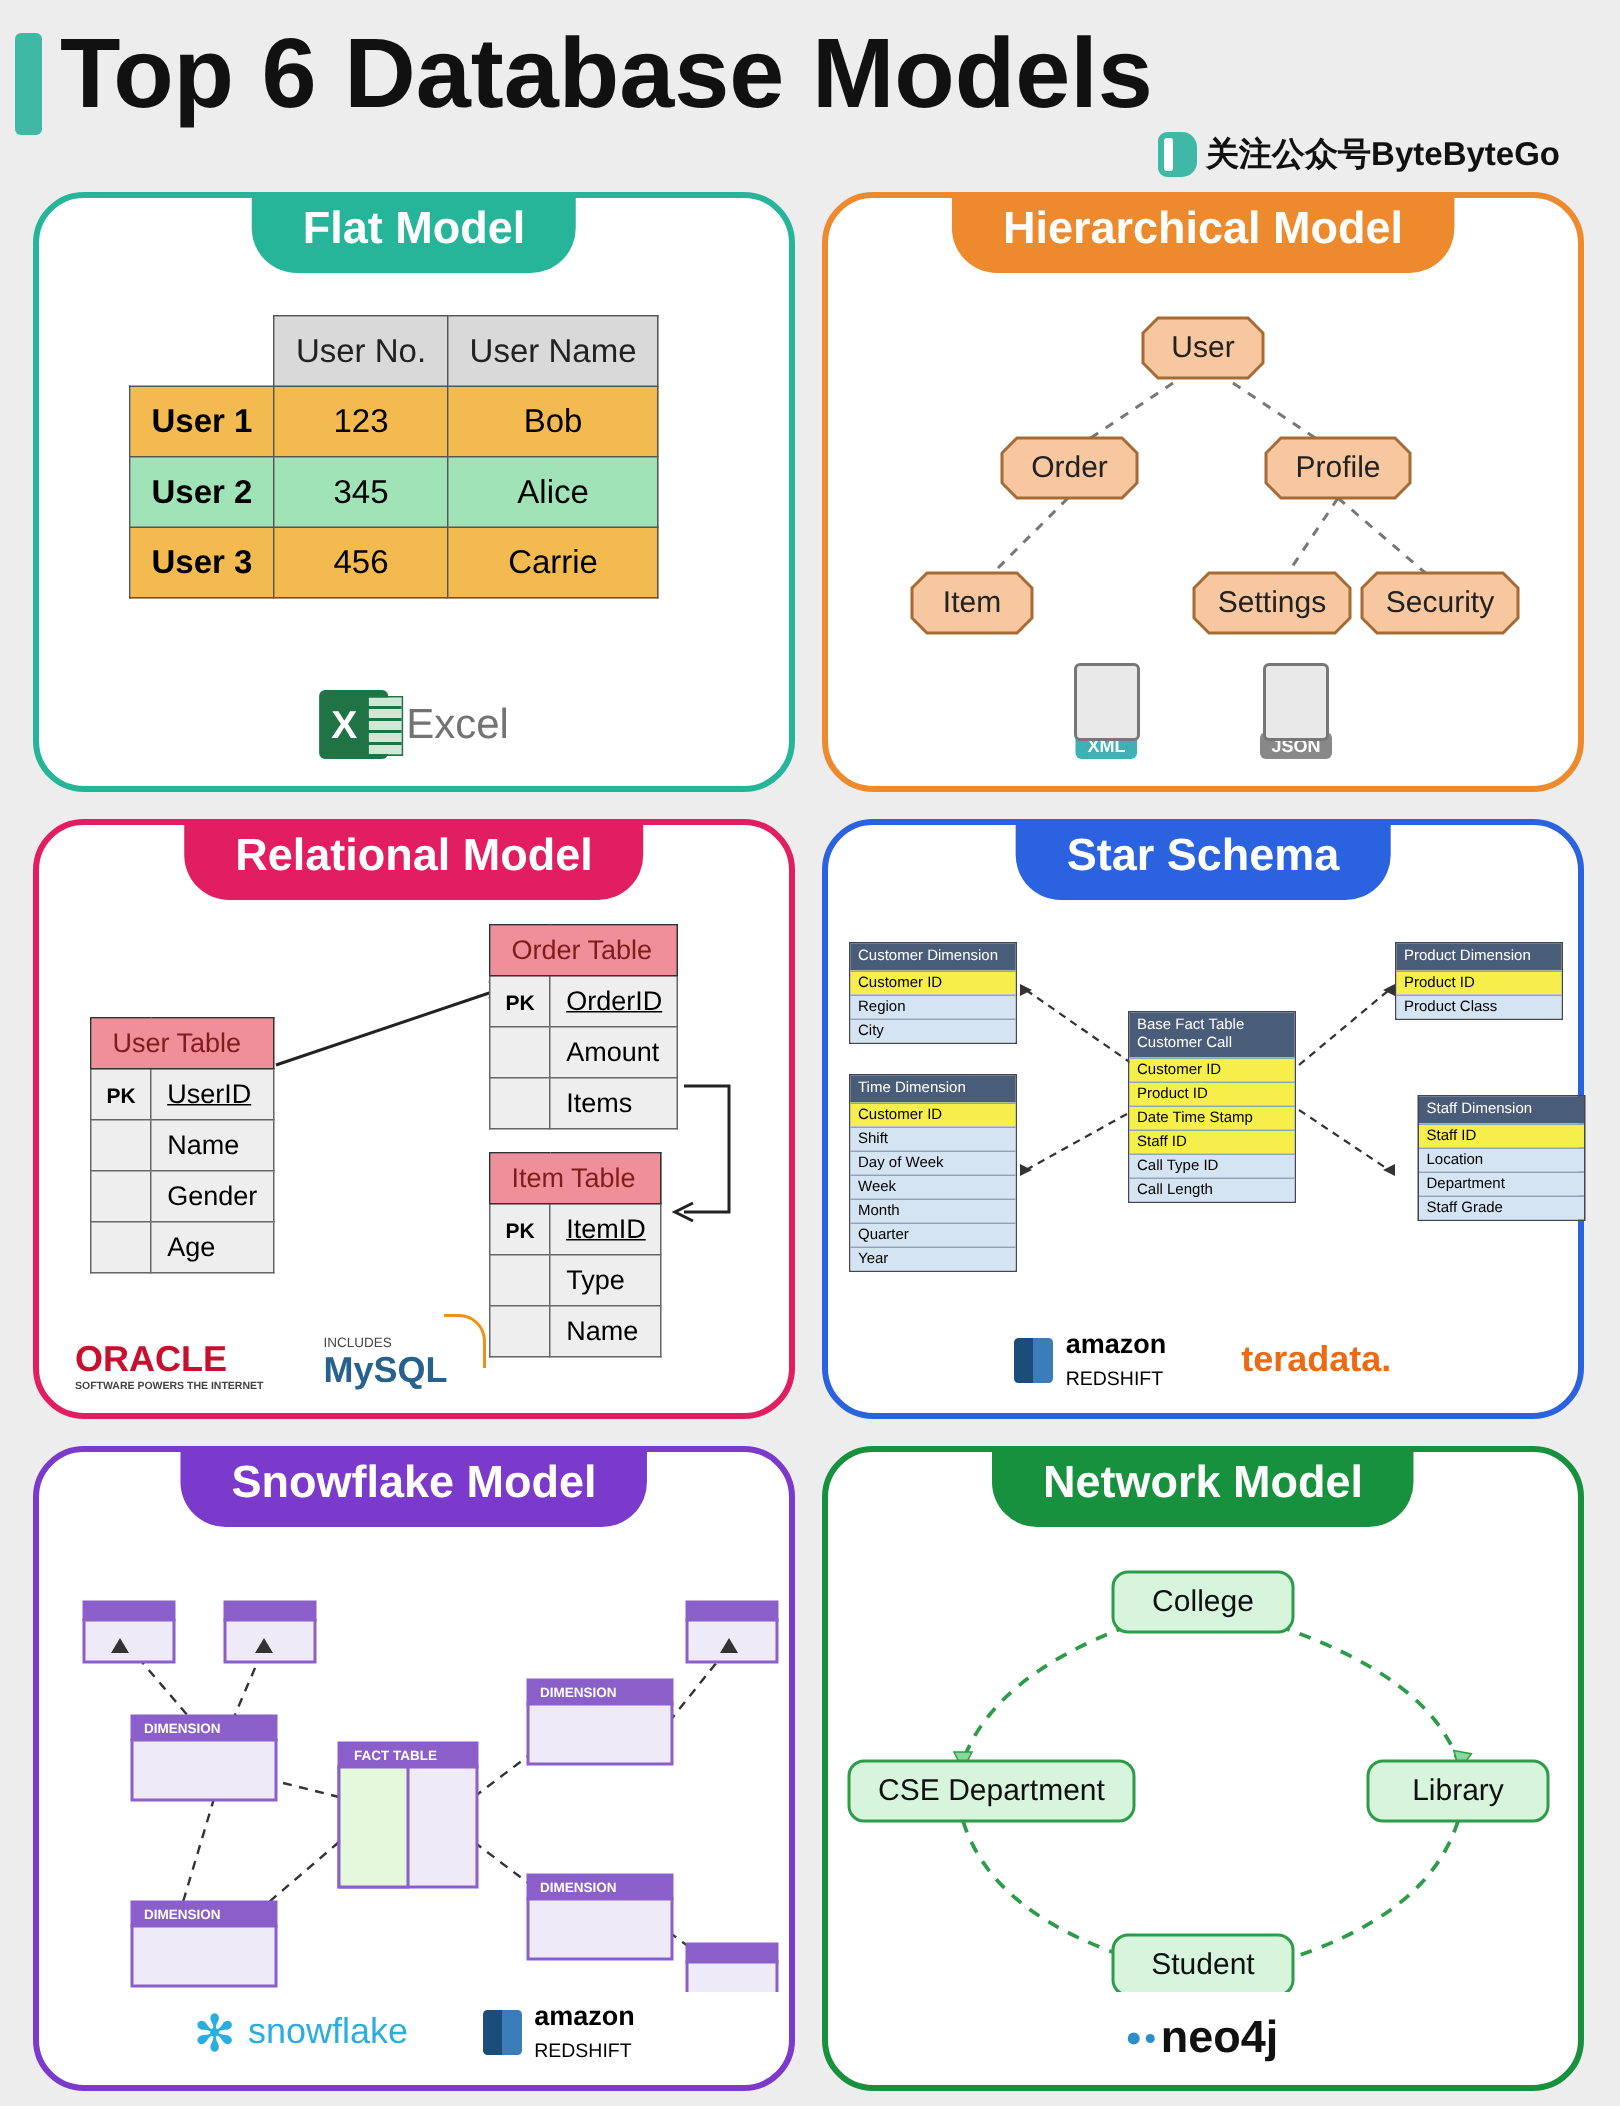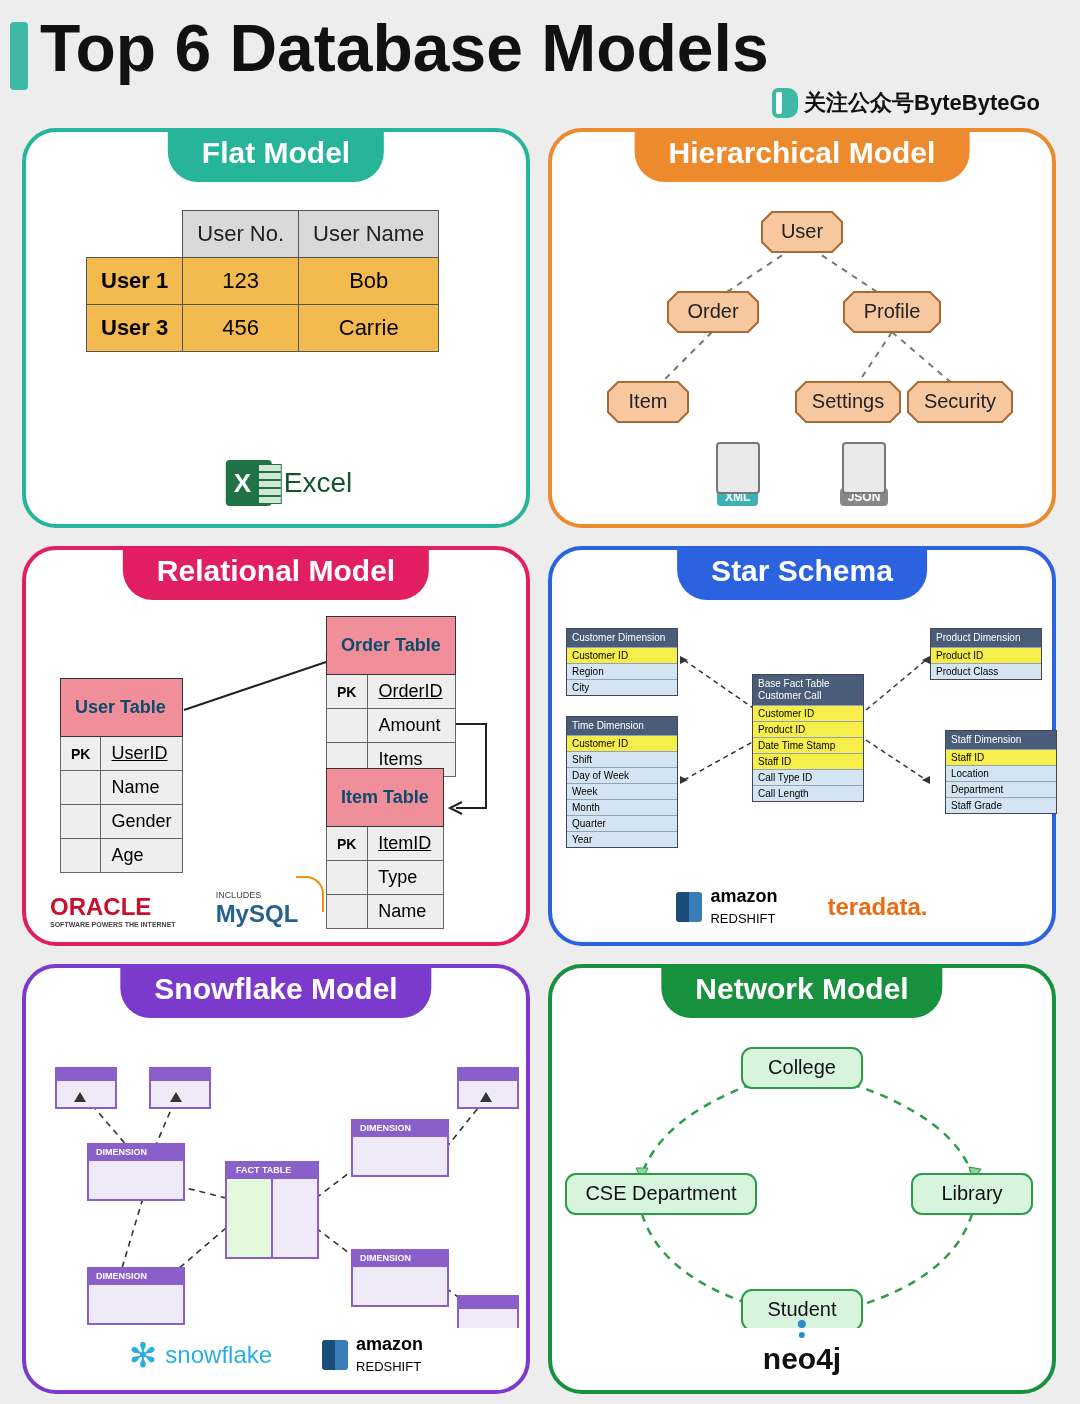--- a/index.html
+++ b/index.html
@@ -20,38 +20,38 @@
   .c-snow { border-color:#7b3acb;} .c-snow .card-title{background:#7b3acb;}
   .c-net  { border-color:#18913e;text-align:center;} .c-net  .card-title{background:#18913e;}
 
   
   .flat-tbl { position:absolute; left:60px; top:78px; border-collapse:collapse; font-size:22px; }
   .flat-tbl td,.flat-tbl th { border:1px solid #555; padding:10px 14px; text-align:center; font-weight:500;}
   .flat-tbl th { background:#d9d9d9; font-weight:500; color:#222;}
   .flat-tbl .rh { background:#d9d9d9; font-weight:700; text-align:left;}
   .flat-tbl .r-orange td:not(.rh){ background:#f3bb4f;} .flat-tbl .r-orange .rh{background:#f3bb4f;}
   .flat-tbl .r-green td:not(.rh){ background:#a0e3b6;} .flat-tbl .r-green .rh{background:#a0e3b6;}
-  .excel { position:absolute; bottom:18px; left:50%; transform:translateX(-50%); display:flex; align-items:center; gap:12px; font-size:28px; color:#14532d;margin-left:13px; }
+  .excel { position:absolute; bottom:18px; left:50%; transform:translateX(-50%); display:flex; align-items:center; gap:12px; font-size:28px; color:#737373; }
   .excel-ico{width:46px;height:46px;background:#1f7344;position:relative;border-radius:4px;}
   .excel-ico::before{content:"X";color:#fff;font-weight:900;font-size:26px;position:absolute;left:8px;top:8px;}
   .excel-ico::after{content:"";position:absolute;right:-10px;top:4px;width:22px;height:38px;background:repeating-linear-gradient(#cfe8d6 0 6px,#1f7344 6px 8px);border:1px solid #1f7344;}
 
   
   .hier-svg{position:absolute;left:0;top:60px;width:100%;height:260px;}
   .hnode{ fill:#f7c7a0; stroke:#a66a35; stroke-width:2;}
   .hnode-txt{ font-size:20px; fill:#222; text-anchor:middle; }
   .file-icons { position:absolute; bottom:18px; left:0; width:100%; display:flex; justify-content:center; gap:80px;}
   .file-badge{ display:flex; flex-direction:column; align-items:center; font-size:12px; font-weight:700;}
   .file-pg{width:44px;height:52px;background:#e9e9e9;border:2px solid #777;border-radius:4px;position:relative;}
   .file-tag{margin-top:-6px;padding:2px 8px;border-radius:4px;color:#fff;}
   .tag-xml{background:#3db1b3;} .tag-json{background:#888;}
 
   
   .rel-tbl{position:absolute;border:1px solid #333;font-size:18px;border-collapse:collapse;background:#eee;}
-  .rel-tbl .hdr{background:#f08e99;color:#0c4a6e;font-weight:700;padding:18px 14px;border:1px solid #333;}
+  .rel-tbl .hdr{background:#f08e99;color:#7f1d1d;font-weight:400;padding:6px 14px;border:1px solid #333;}
   .rel-tbl td{border:1px solid #666;padding:6px 10px;background:#eee;}
   .rel-tbl td.pk{font-size:14px;font-weight:700;}
   .rel-tbl td.u{text-decoration:underline;}
   .rel-logos{position:absolute;bottom:14px;left:24px;display:flex;gap:40px;align-items:flex-end;}
   .oracle{font-weight:900;color:#c8102e;font-size:24px;}
   .oracle small{display:block;font-size:7px;color:#444;font-weight:700;}
   .mysql{font-family:serif;color:#27618d;font-weight:700;font-size:24px;}
   .mysql small{display:block;font-size:9px;color:#444;font-weight:400;}
   .mysql{position:relative;}
   .mysql::after{content:"";position:absolute;right:-26px;top:-14px;width:26px;height:34px;border:2px solid #f29111;border-left:none;border-bottom:none;border-radius:0 18px 0 0;}
@@ -75,21 +75,21 @@
   .sbox-t{font-size:9px;fill:#fff;font-weight:700;}
   .snow-logos{position:absolute;bottom:14px;left:0;width:100%;display:flex;justify-content:center;gap:50px;align-items:center;}
   .snowflake-logo{color:#2aaee0;font-size:24px;display:flex;align-items:center;gap:8px;}
   .snow-ico::before{content:"✻";font-size:34px;}
 
   
   .net-svg{position:absolute;left:0;top:60px;width:100%;height:300px;}
   .nnode{fill:#d7f4dc;stroke:#2d9c48;stroke-width:2;}
   .ntri{fill:#8ad79b;stroke:#2d9c48;}
   .net-txt{font-size:20px;fill:#111;text-anchor:middle;}
-  .neo4j{position:absolute;bottom:14px;left:50%;transform:translateX(-50%);font-size:30px;font-weight:700;color:#111;display:flex;align-items:center;gap:4px;flex-direction:column;}
+  .neo4j{position:absolute;bottom:14px;left:50%;transform:translateX(-50%);font-size:30px;font-weight:700;color:#111;display:flex;align-items:center;gap:4px;}
   .neo4j .dot{width:8px;height:8px;border-radius:50%;background:#2a8ecb;display:inline-block;}
 </style>
 </head>
 <body>
 
 <div class="accent-bar"></div>
 <div class="title">Top 6 Database Models</div>
 <div class="subhead">
   <span class="logo-b"></span>
   <span>关注公众号ByteByteGo</span>
@@ -103,20 +103,25 @@
       <tbody>
           <tr>
             <td style="border:none;background:transparent"></td>
           <th>User No.</th>
           <th>User Name</th>
           </tr>
       <tr class="r-orange">
             <td class="rh">User 1</td>
           <td>123</td>
           <td>Bob</td>
+          </tr>
+      <tr class="r-green">
+            <td class="rh">User 2</td>
+          <td>345</td>
+          <td>Alice</td>
           </tr>
       <tr class="r-orange">
             <td class="rh">User 3</td>
           <td>456</td>
           <td>Carrie</td>
           </tr>
     </tbody>
       </table>
     <div class="excel">
       <span class="excel-ico"></span>

